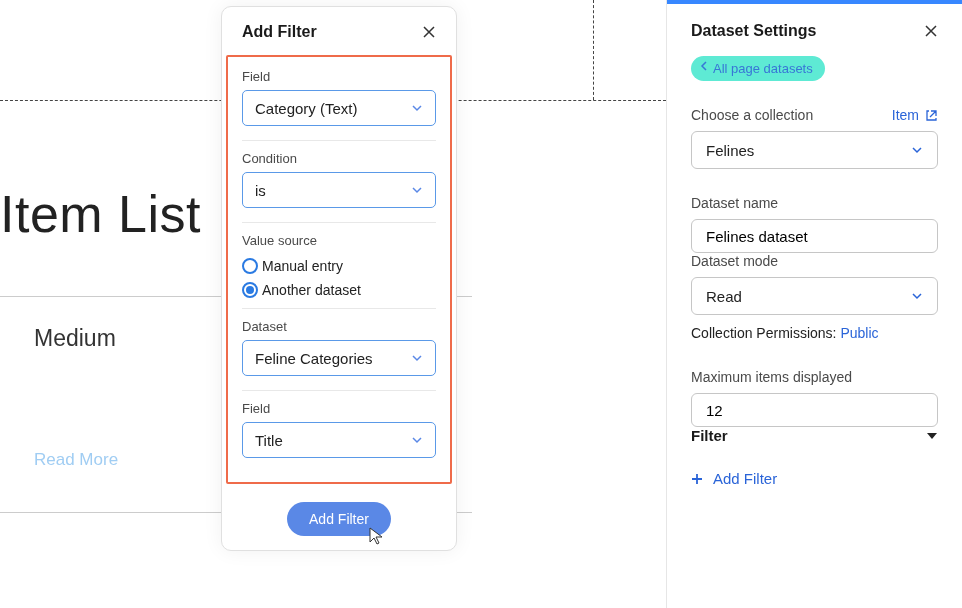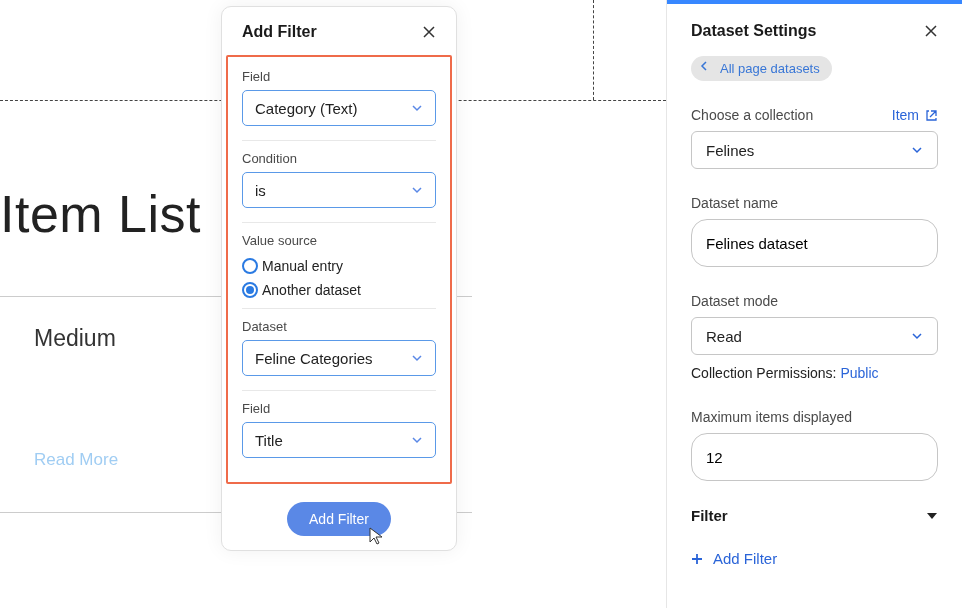--- a/index.html
+++ b/index.html
@@ -209,22 +209,22 @@
     .sidebar-title {
       font-size: 16px;
       font-weight: 700;
       color: #1a1a1a;
     }
     .sidebar-body {
       padding: 0 24px;
     }
     .chip {
       display: inline-flex;
-      gap: 11px;
-      background: #e5e5e5;
+      gap: 4px;
+      background: #5eead4;
       color: #3876d6;
       font-size: 13px;
       padding: 5px 12px 5px 8px;
       border-radius: 14px;
       margin-bottom: 26px;
       cursor: pointer;
     }
     .chip svg { width: 10px; height: 10px; }
     .side-row {
       display: flex;
@@ -255,26 +255,25 @@
       cursor: pointer;
       margin-bottom: 26px;
     }
     .side-select.blue-chevron svg path { stroke: #2a64d8; }
     .side-select span {
       font-size: 15px;
       color: #222;
     }
     .side-input {
       border: 1px solid #c6c6c6;
-      border-radius: 16px;
-      height: 48px;
+      border-radius: 6px;
+      height: 34px;
       padding: 0 14px;
       font-size: 15px;
       width: 100%;
-      margin-bottom: 26px;
     }
     .perm-row {
       font-size: 14px;
       color: #222;
       margin-top: -18px;
       margin-bottom: 28px;
     }
     .perm-row .perm-val {
       color: #2a64d8;
     }

